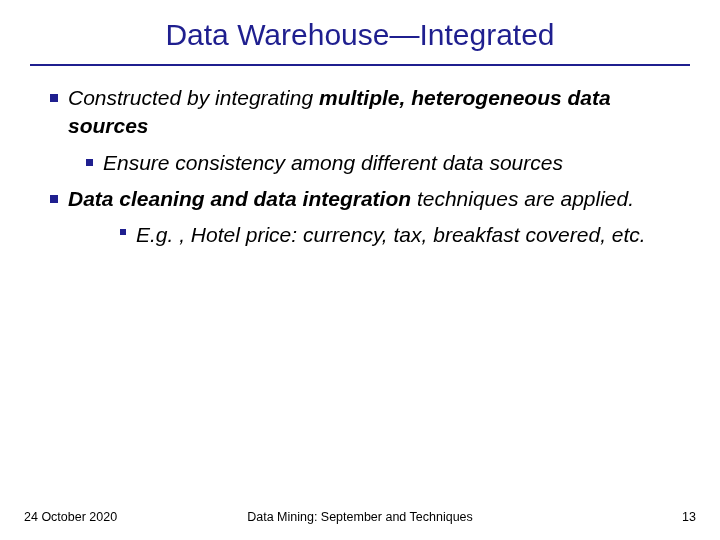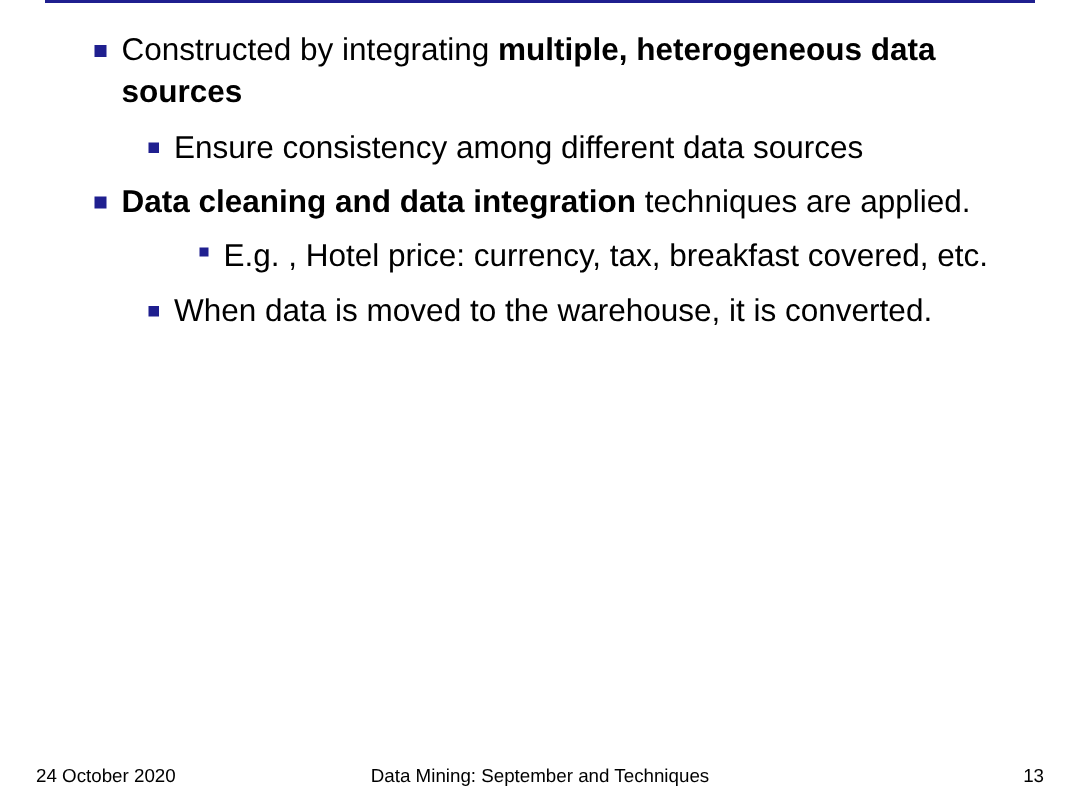--- a/index.html
+++ b/index.html
@@ -25,23 +25,24 @@
     padding-top: 18px;
     padding-bottom: 12px;
     font-weight: normal;
   }
   .rule {
     border: none;
     border-top: 2px solid #1f1f8f;
     margin: 0 30px 14px 30px;
   }
   .content {
-    padding: 4px 40px 0 63px;
+    padding: 4px 40px 0 50px;
     font-size: 21px;
     line-height: 1.35;
+    font-style: italic;
   }
   .bullet {
     display: inline-block;
     width: 8px;
     height: 8px;
     background: #1f1f8f;
     margin-right: 10px;
     vertical-align: middle;
     flex: 0 0 auto;
     margin-top: 10px;
@@ -76,20 +77,21 @@
   }
   .footer .date { position: absolute; left: 24px; bottom: 0; }
   .footer .mid { position: absolute; left: 0; right: 0; text-align: center; bottom: 0; }
   .footer .page { position: absolute; right: 24px; bottom: 0; text-align: center; }
   b { font-weight: bold; }
 </style>
 </head>
 <body>
 <div class="slide">
 
+  <div class="title">Data Warehouse—Integrated</div>
   <hr class="rule">
 
   <div class="content">
 
     <div class="row lvl1">
       <span class="bullet"></span>
       <span class="txt">
         <span>Constructed by integrating </span><b>multiple, heterogeneous data sources</b>
       </span>
     </div>
@@ -105,24 +107,20 @@
       <span class="txt">
         <b>Data cleaning and data integration</b><span> techniques are applied.</span>
       </span>
     </div>
 
     <div class="row lvl3">
       <span class="bullet xs"></span>
       <span class="txt">E.g. , Hotel price: currency, tax, breakfast covered, etc.</span>
     </div>
 
-    <div class="row lvl2">
-      <span class="bullet sm"></span>
-      <span class="txt">When data is moved to the warehouse, it is converted.</span>
-    </div>
 
   </div>
 
   <div class="footer">
     <span class="date">24 October 2020</span>
     <span class="mid">Data Mining: September and Techniques</span>
     <span class="page">13</span>
   </div>
 
 </div>

